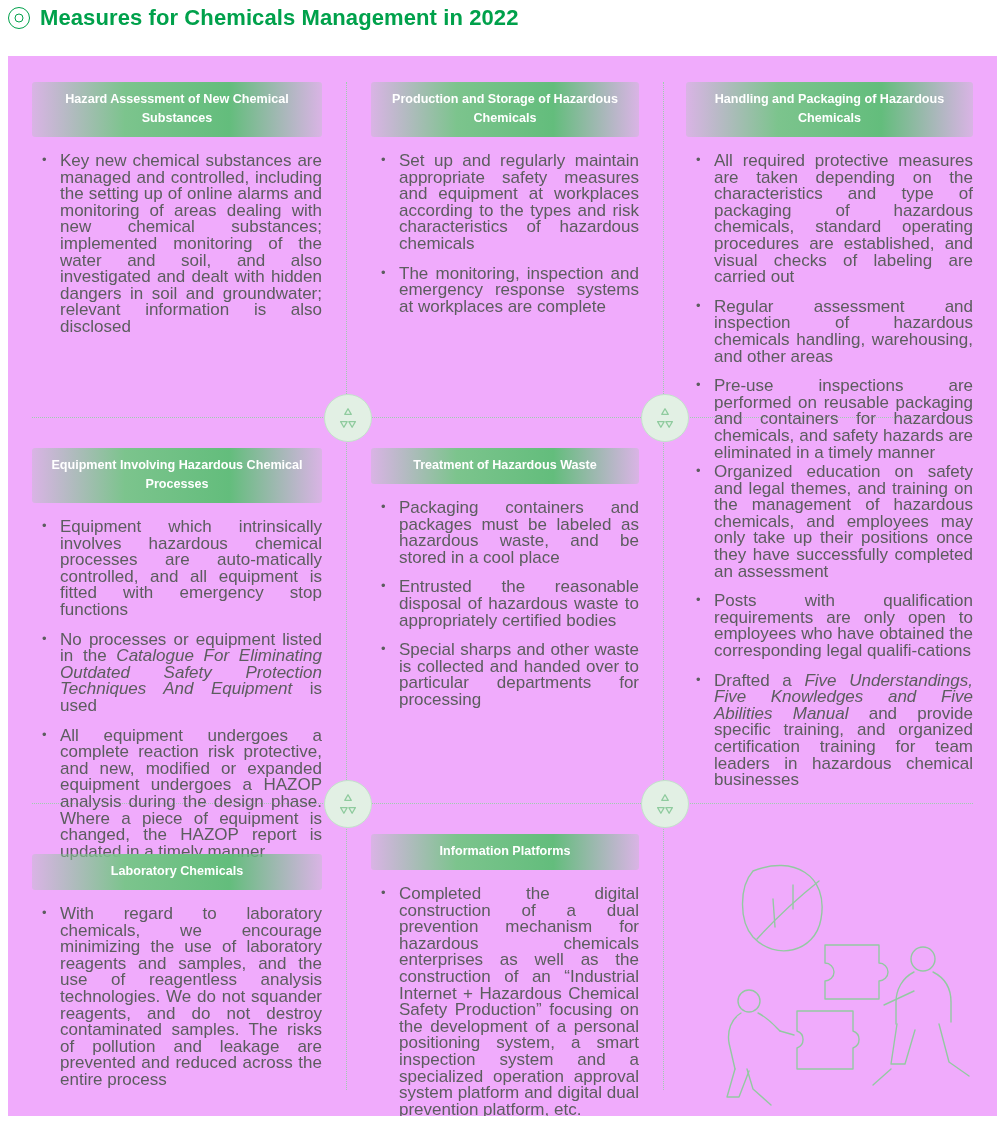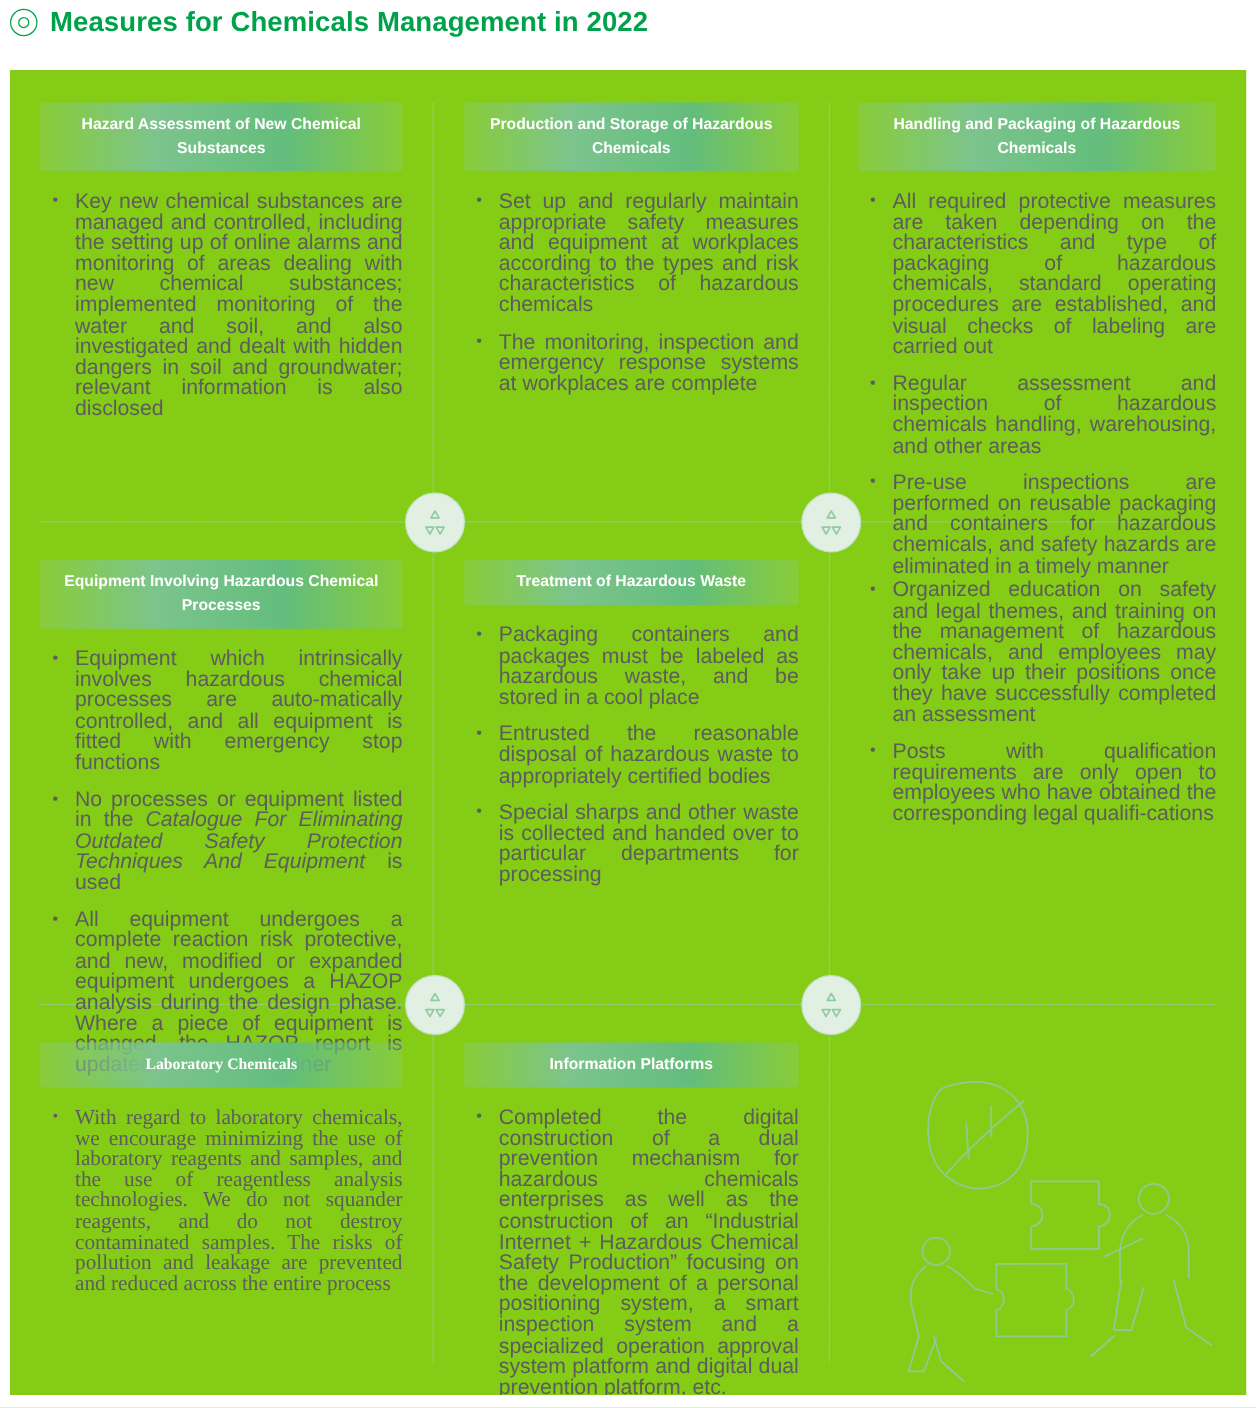--- a/index.html
+++ b/index.html
@@ -49,21 +49,21 @@
     color: #00a14b;
     letter-spacing: 0.1px;
   }
   
   .panel {
     position: absolute;
     left: 8px;
     top: 56px;
     width: 989px;
     height: 1060px;
-    background: #84cc16;
+    background: #f0abfc;
     box-sizing: border-box;
     overflow: hidden;
   }
   
   .vline {
     position: absolute;
     top: 26px;
     bottom: 26px;
     width: 0;
     border-left: 1px dotted #9fcfae;
@@ -206,24 +206,25 @@
         <li>Packaging containers and packages must be labeled as hazardous waste, and be stored in a cool place</li>
         <li>Entrusted the reasonable disposal of hazardous waste to appropriately certified bodies</li>
         <li>Special sharps and other waste is collected and handed over to particular departments for processing</li>
       </ul>
     </div>
 
     <div class="cell" style="left:678px; top:392px; width:287px;">
       <ul class="bullets">
         <li>Organized education on safety and legal themes, and training on the management of hazardous chemicals, and employees may only take up their positions once they have successfully completed an assessment</li>
         <li>Posts with qualification requirements are only open to employees who have obtained the corresponding legal qualifi-cations</li>
-      </ul>
-    </div>
-
-    <div class="cell" style="left:24px; top:778px; width:290px;font-family:Liberation Serif, serif;">
+        <li>Drafted a <em>Five Understandings, Five Knowledges and Five Abilities Manual</em> and provide specific training, and organized certification training for team leaders in hazardous chemical businesses</li>
+      </ul>
+    </div>
+
+    <div class="cell" style="left:24px; top:798px; width:290px;">
       <div class="card-title">Laboratory Chemicals</div>
       <ul class="bullets">
         <li>With regard to laboratory chemicals, we encourage minimizing the use of laboratory reagents and samples, and the use of reagentless analysis technologies. We do not squander reagents, and do not destroy contaminated samples. The risks of pollution and leakage are prevented and reduced across the entire process</li>
       </ul>
     </div>
 
     <div class="cell" style="left:363px; top:778px; width:268px;">
       <div class="card-title">Information Platforms</div>
       <ul class="bullets">
         <li>Completed the digital construction of a dual prevention mechanism for hazardous chemicals enterprises as well as the construction of an “Industrial Internet + Hazardous Chemical Safety Production” focusing on the development of a personal positioning system, a smart inspection system and a specialized operation approval system platform and digital dual prevention platform, etc.</li>

